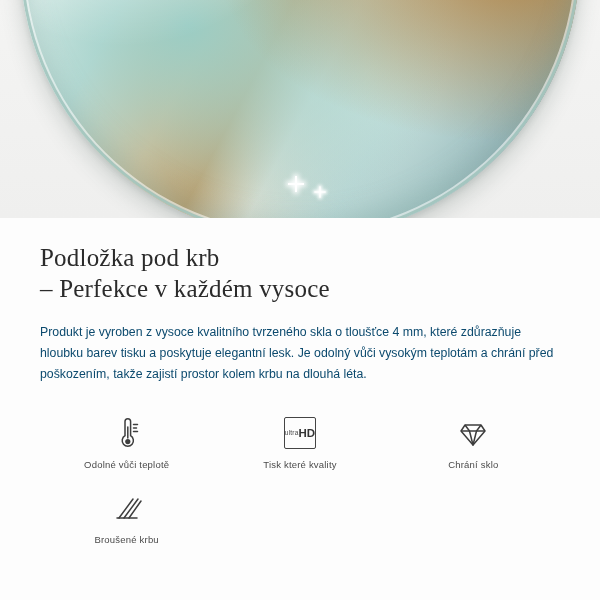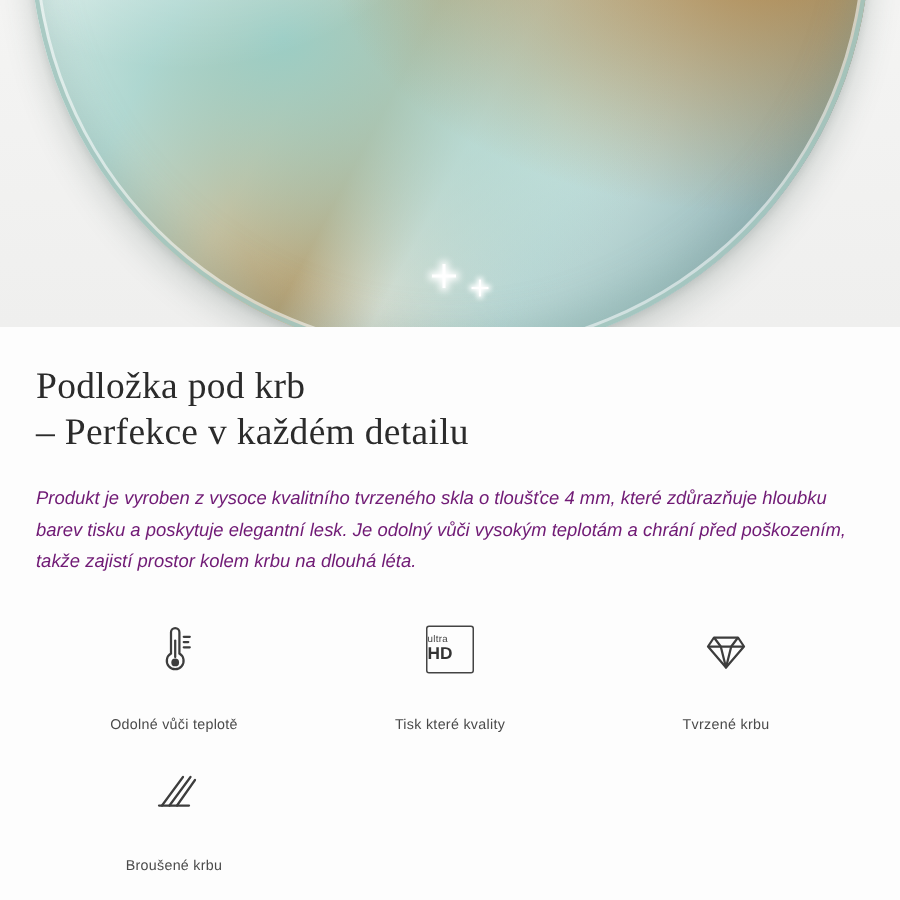--- a/index.html
+++ b/index.html
@@ -94,38 +94,37 @@
     background: #ffffff;
     box-shadow: 0 0 5px 2px rgba(255,255,255,0.95);
   }
   .sparkle:before { left: 7px; top: 0;   width: 2px; height: 16px; }
   .sparkle:after  { left: 0;   top: 7px; width: 16px; height: 2px; }
   .sp1 { left: 288px; top: 176px; }
   .sp2 { left: 312px; top: 184px; transform: scale(.7); }
 
   
   .content {
-    padding: 0 24px;
+    padding: 0 40px;
   }
   .headline {
     font-family: "Liberation Serif", serif;
     font-size: 25px;
     line-height: 31px;
     color: #2b2b2b;
     font-weight: 400;
     margin: 24px 0 0 0;
     letter-spacing: .2px;
   }
   .headline .l2 { display: block; }
   .body-copy {
     margin: 18px 0 0 0;
     font-size: 12.3px;
     line-height: 21px;
-    color: #701a75;
-    font-style: italic;
+    color: #0c4a6e;
   }
 
   
   .features {
     margin-top: 26px;
     display: grid;
     grid-template-columns: repeat(3, 1fr);
     row-gap: 16px;
   }
   .feature {
@@ -134,33 +133,34 @@
     align-items: center;
     justify-content: flex-start;
   }
   .feature-icon {
     height: 44px;
     display: flex;
     align-items: center;
     justify-content: center;
   }
   .feature-label {
-    margin-top: 23px;
+    margin-top: 4px;
     font-size: 9.5px;
     color: #4a4a4a;
     text-align: left;
     letter-spacing: .2px;
   }
   .hd-box {
     width: 30px;
     height: 30px;
     border: 1.6px solid #444;
     border-radius: 2px;
     display: flex;
-    flex-direction: column;
+    flex-direction: row;
+    align-items: center;
     justify-content: center;
     line-height: 1;
   }
   .hd-box .u { font-size: 6.5px; color: #444; letter-spacing: .2px; }
   .hd-box .h { font-size: 11.5px; font-weight: bold; color: #333; margin-top: 1px; }
 </style>
 </head>
 <body>
 
 <div class="page">
@@ -173,21 +173,21 @@
       <div class="board-edge"></div>
     </div>
     <div class="sparkle sp1"></div>
     <div class="sparkle sp2"></div>
   </div>
 
   <div class="content">
 
     <h1 class="headline">
       <span>Podložka pod krb</span>
-      <span class="l2">– Perfekce v každém detailu</span>
+      <span class="l2">– Perfekce v každém vysoce</span>
     </h1>
 
     <p class="body-copy">Produkt je vyroben z vysoce kvalitního tvrzeného skla o tloušťce 4 mm, které zdůrazňuje hloubku barev tisku a poskytuje elegantní lesk. Je odolný vůči vysokým teplotám a chrání před poškozením, takže zajistí prostor kolem krbu na dlouhá léta.</p>
 
     <div class="features">
 
       <div class="feature">
         <div class="feature-icon">
           <svg width="40" height="40" viewBox="0 0 40 40" fill="none" stroke="#3d3d3d" stroke-width="1.5" stroke-linecap="round">
             <path d="M18 8.5a2.8 2.8 0 0 1 5.6 0v14.2a5.6 5.6 0 1 1-5.6 0z"></path>
@@ -214,21 +214,21 @@
 
       <div class="feature">
         <div class="feature-icon">
           <svg width="40" height="40" viewBox="0 0 40 40" fill="none" stroke="#3d3d3d" stroke-width="1.5" stroke-linejoin="round">
             <path d="M12 12h16l4 6-12 14L8 18z"></path>
             <path d="M8 18h24"></path>
             <path d="M16.5 18l3.5 14 3.5-14"></path>
             <path d="M12 12l4.5 6M28 12l-4.5 6"></path>
           </svg>
         </div>
-        <div class="feature-label">Tvrzené krbu</div>
+        <div class="feature-label">Chrání sklo</div>
       </div>
 
       <div class="feature">
         <div class="feature-icon">
           <svg width="40" height="40" viewBox="0 0 40 40" fill="none" stroke="#3d3d3d" stroke-width="1.5" stroke-linecap="round">
             <path d="M12 30 L26 11"></path>
             <path d="M17 30 L31 11"></path>
             <path d="M22 30 L34 13"></path>
             <path d="M10 30 H30"></path>
           </svg>

